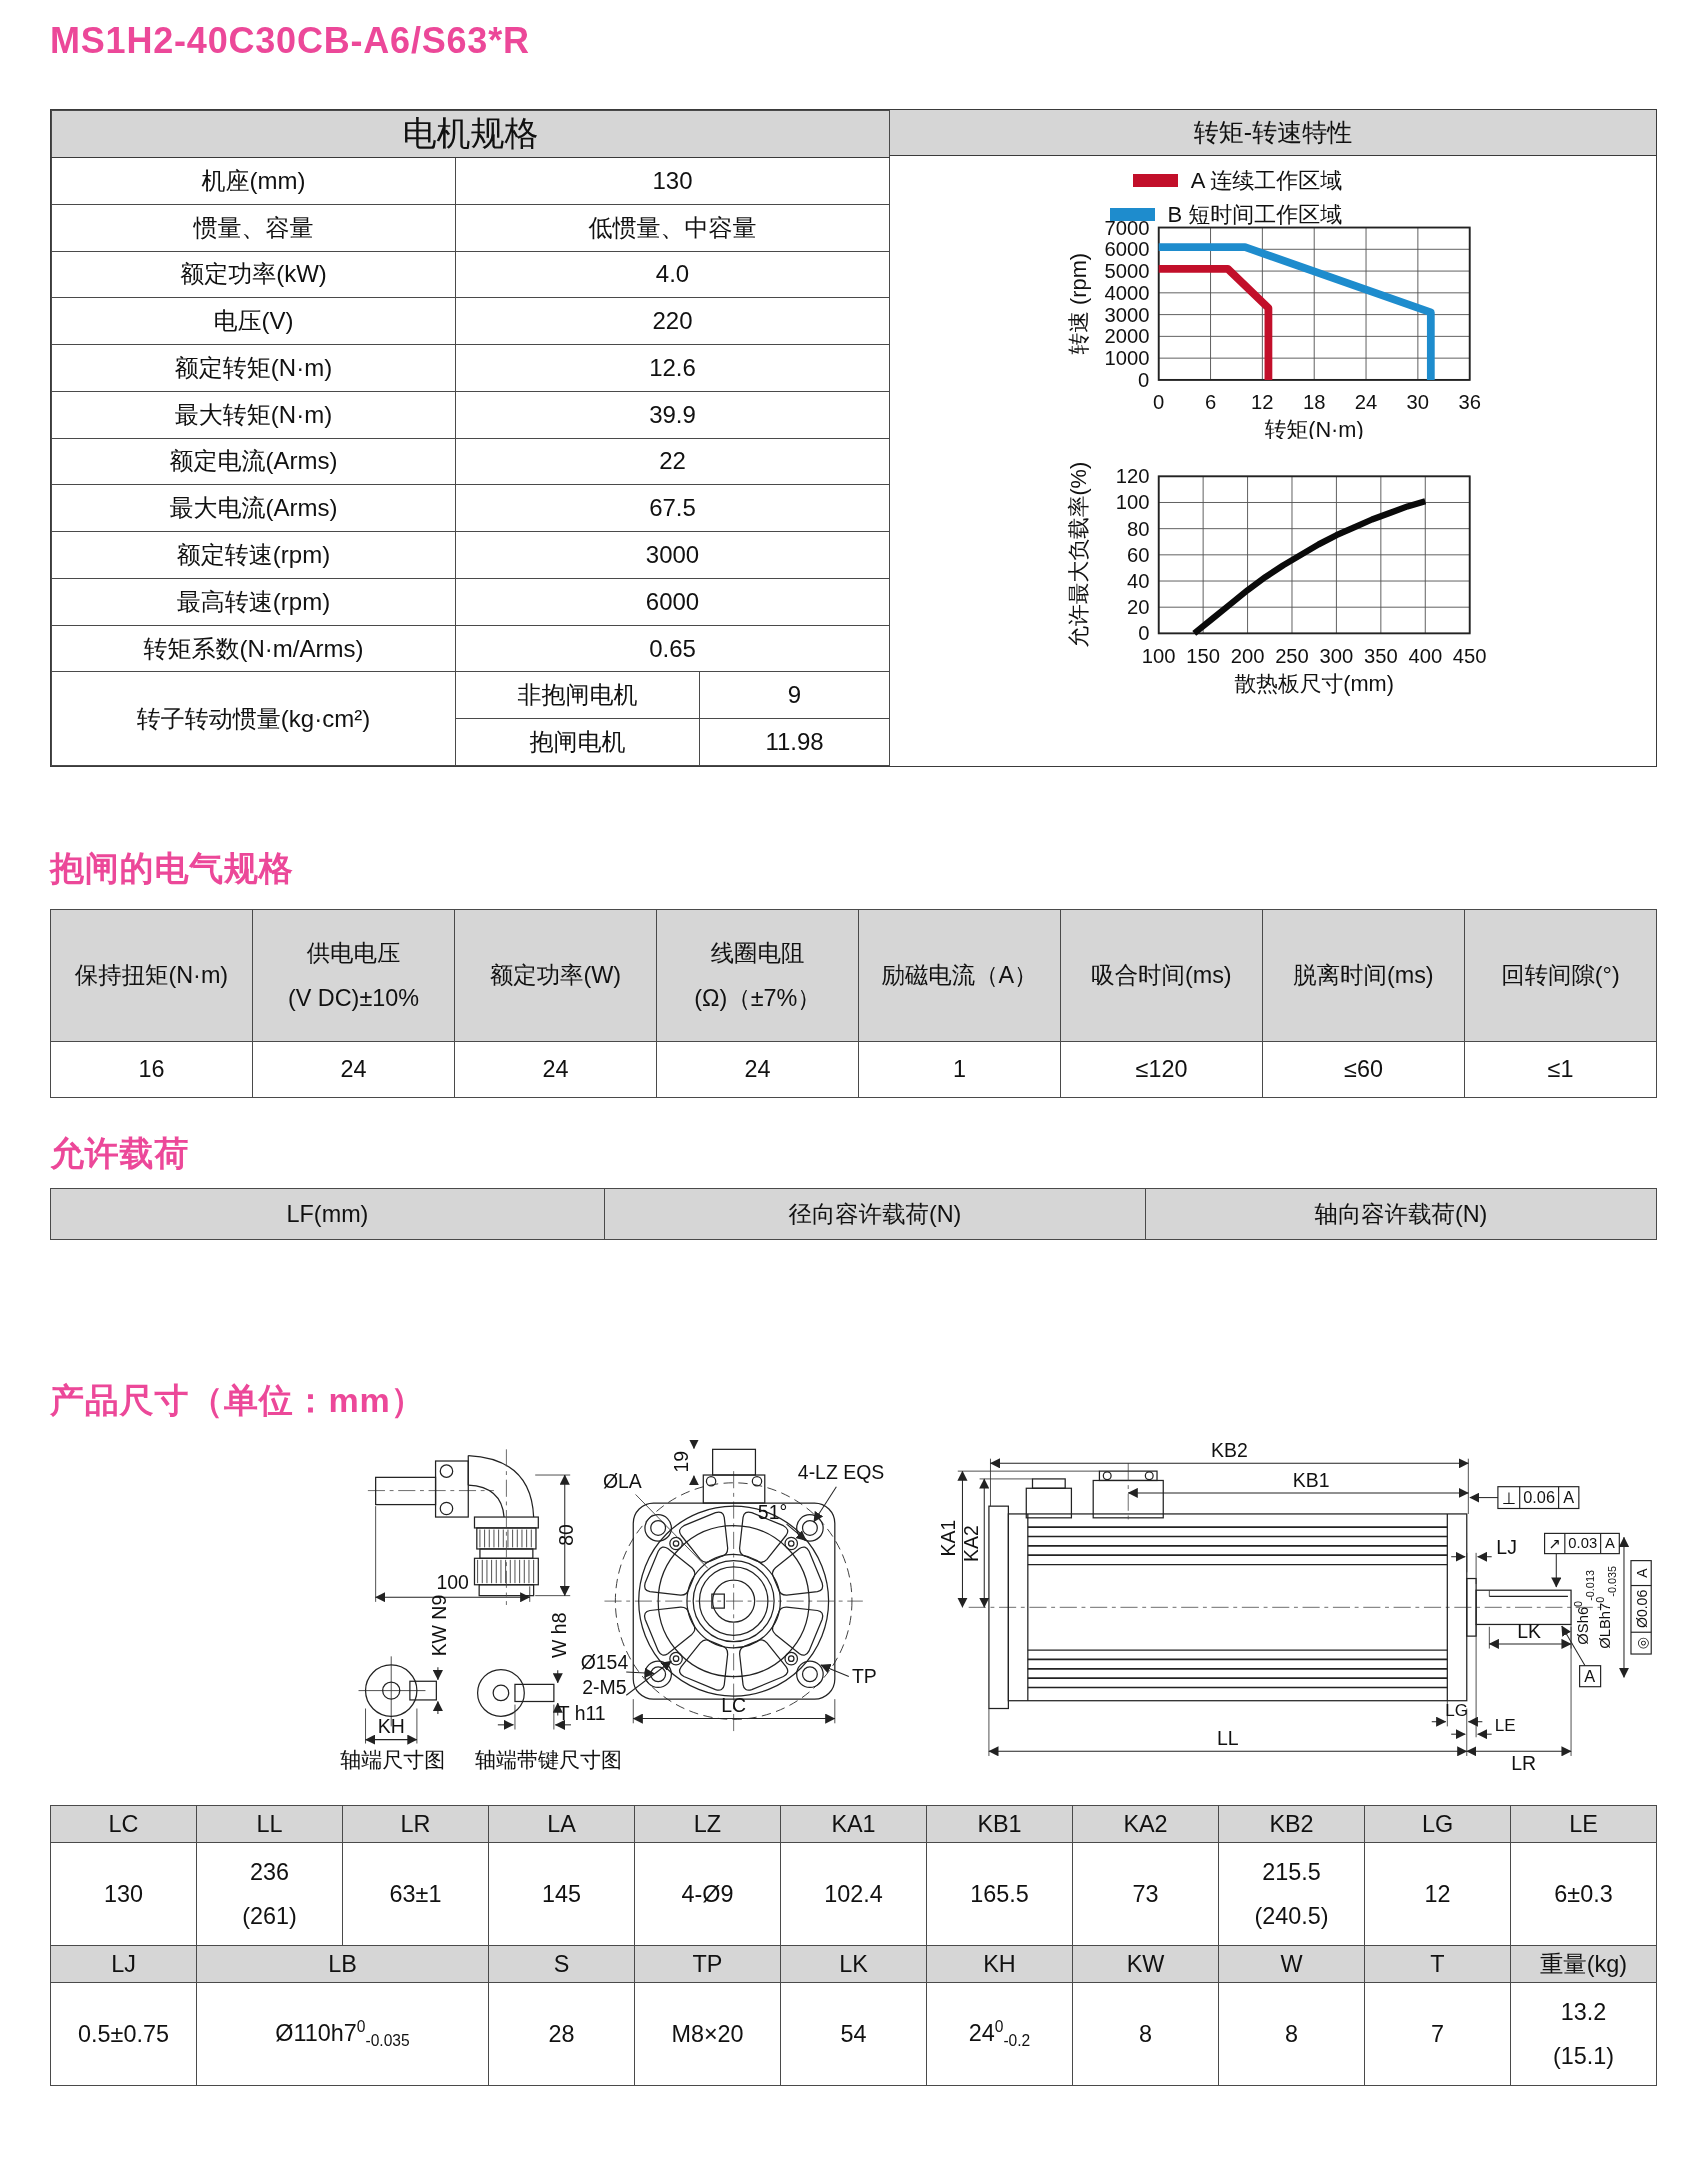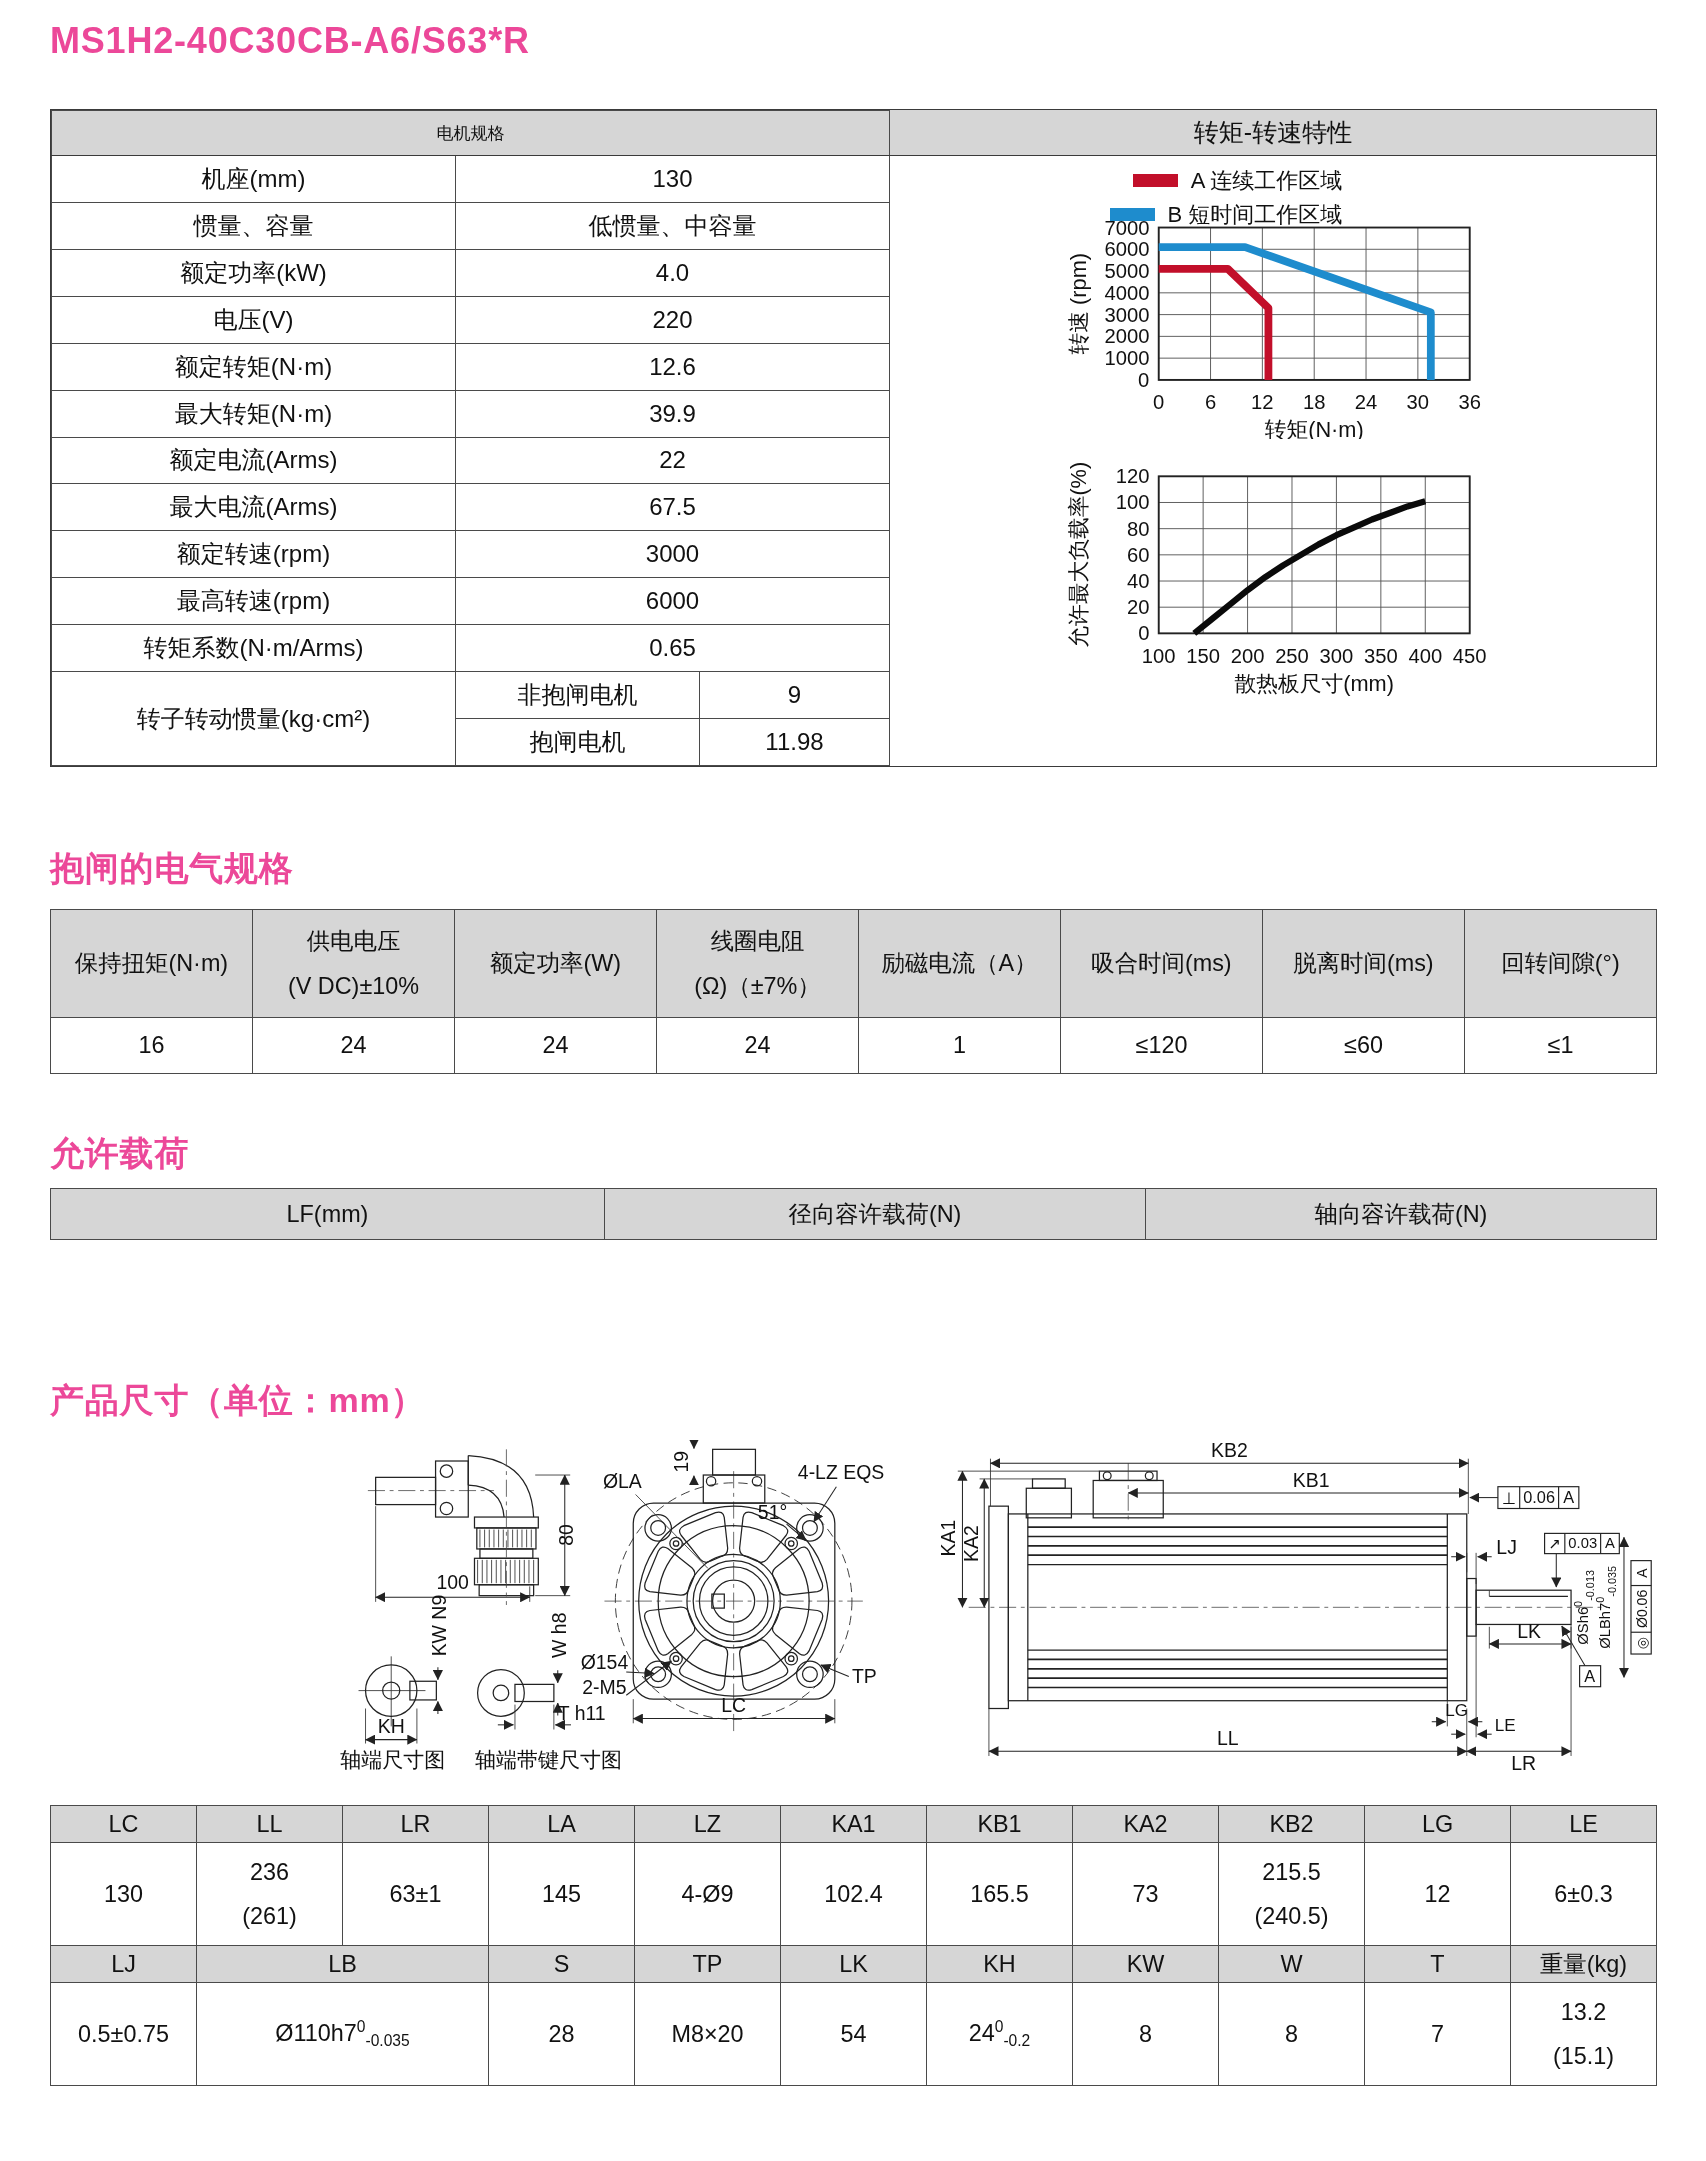--- a/index.html
+++ b/index.html
@@ -3,21 +3,21 @@
 <meta charset="utf-8">
 <style>
   html,body{margin:0;padding:0;background:#fff;}
   body{width:1707px;height:2161px;position:relative;font-family:"Liberation Sans","DejaVu Sans",sans-serif;color:#111;}
   .abs{position:absolute;}
   .sec-title{font-size:34px;font-weight:bold;color:#ec4899;letter-spacing:0.8px;}
   
   .specblock{left:50px;top:109px;width:1607px;height:658px;border:1.6px solid #3a3a3a;box-sizing:border-box;display:flex;}
   table{border-collapse:collapse;table-layout:fixed;}
   td{border:1.2px solid #4a4a4a;text-align:center;vertical-align:middle;font-size:24px;padding:0;}
-  .hdr{background:#d6d6d6;font-size:17px;}
+  .hdr{background:#d6d6d6;font-size:34px;}
   .spec-table{width:838px;height:100%;border-right:1.6px solid #3a3a3a;}
   .spec-table td.hdr{border-bottom:1.6px solid #3a3a3a;}
   .rightpanel{flex:1;display:flex;flex-direction:column;}
   .panelhdr{height:45px;background:#d6d6d6;border-bottom:1.6px solid #3a3a3a;display:flex;align-items:center;justify-content:center;font-size:25px;}
   .panelhdr2{border-top:1.6px solid #3a3a3a;}
   .chartarea{position:relative;}
   .chartarea svg{display:block;}
   .legend{position:absolute;left:220px;top:7.8px;}
   .legend .row{display:flex;align-items:center;height:34px;justify-content:flex-end;}
   .legend .sw{width:45px;height:13.2px;margin-right:12.5px;}
@@ -199,21 +199,21 @@
           <text x="545" y="324" text-anchor="middle" font-size="28" fill="#111">散热板尺寸(mm)</text>
           <text transform="translate(252,149) rotate(-90)" text-anchor="middle" font-size="28" fill="#111">允许最大负载率(%)</text>
         </svg>
     </div>
   </div>
 </div>
 
 <div class="abs sec-title" style="left:50px;top:846px;">抱闸的电气规格</div>
 <table class="abs dtable" style="left:50px;top:909px;border:1.6px solid #3a3a3a;">
   <tbody>
-      <tr style="height:108px">
+      <tr style="height:132px">
     <td class="hdr pre" style="width:201px">保持扭矩(N·m)</td>
     <td class="hdr pre" style="width:201px">供电电压
 (V DC)±10%</td>
     <td class="hdr pre" style="width:201px">额定功率(W)</td>
     <td class="hdr pre" style="width:201px">线圈电阻
 (Ω)（±7%）</td>
     <td class="hdr pre" style="width:201px">励磁电流（A）</td>
     <td class="hdr pre" style="width:201px">吸合时间(ms)</td>
     <td class="hdr pre" style="width:201px">脱离时间(ms)</td>
     <td class="hdr pre">回转间隙(°)</td>

